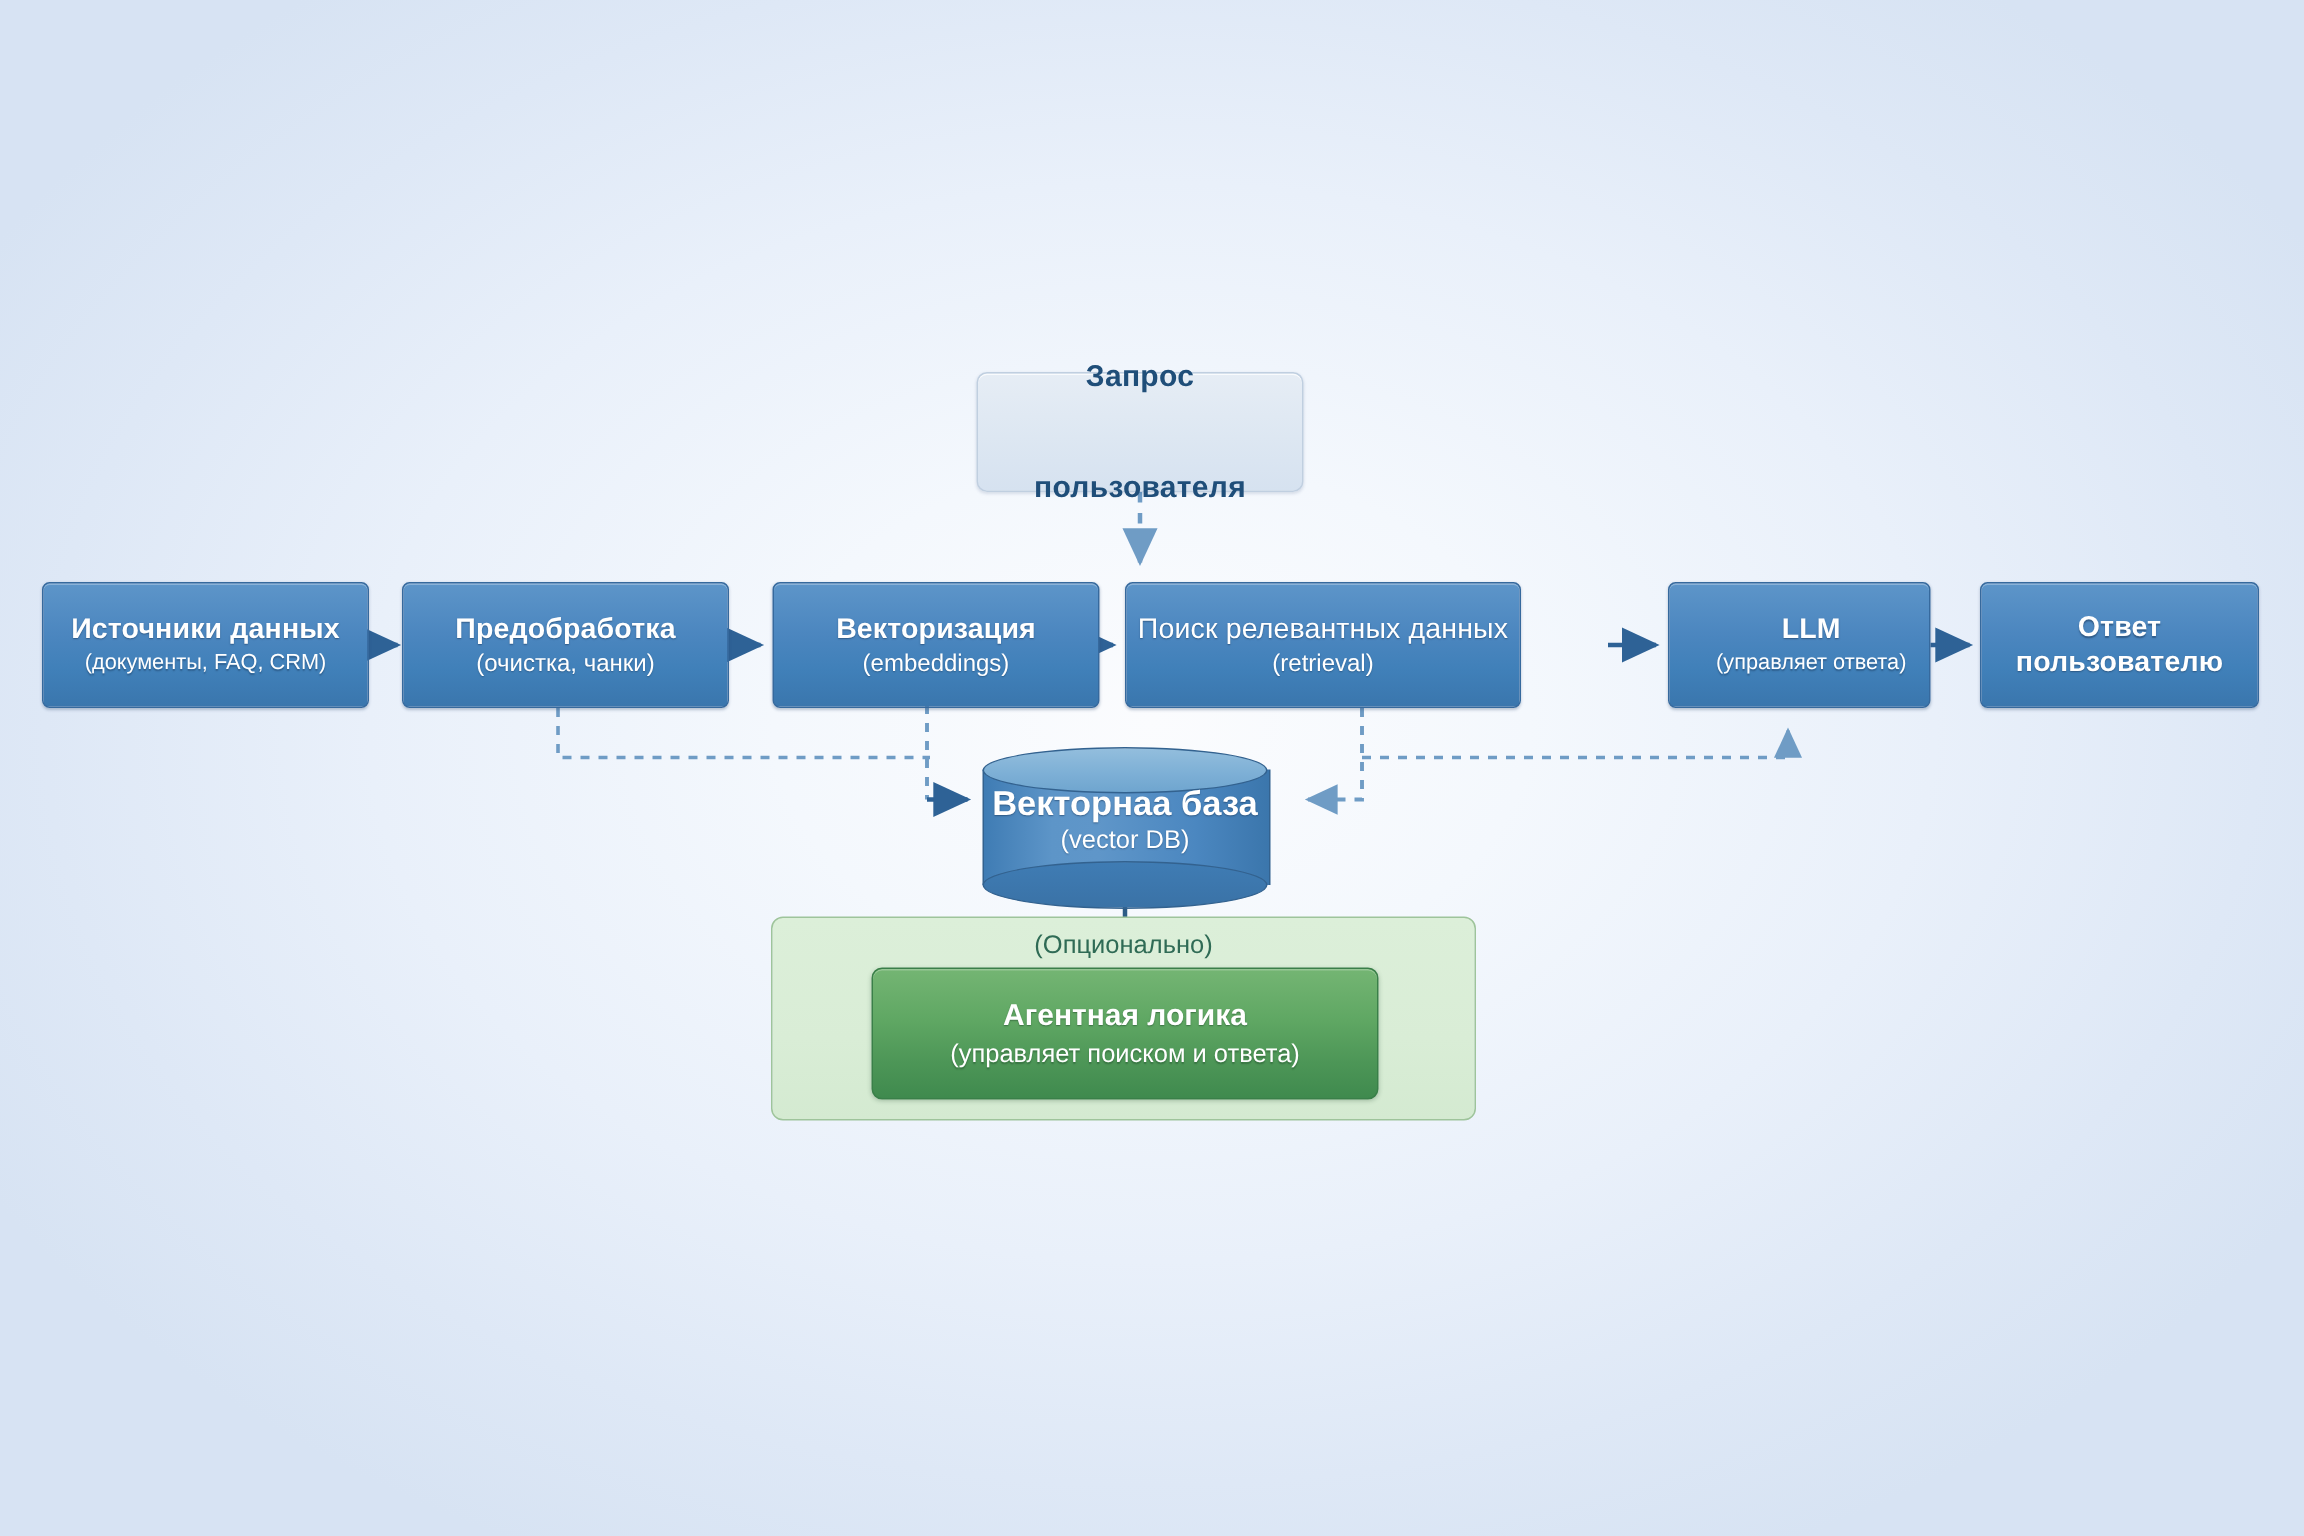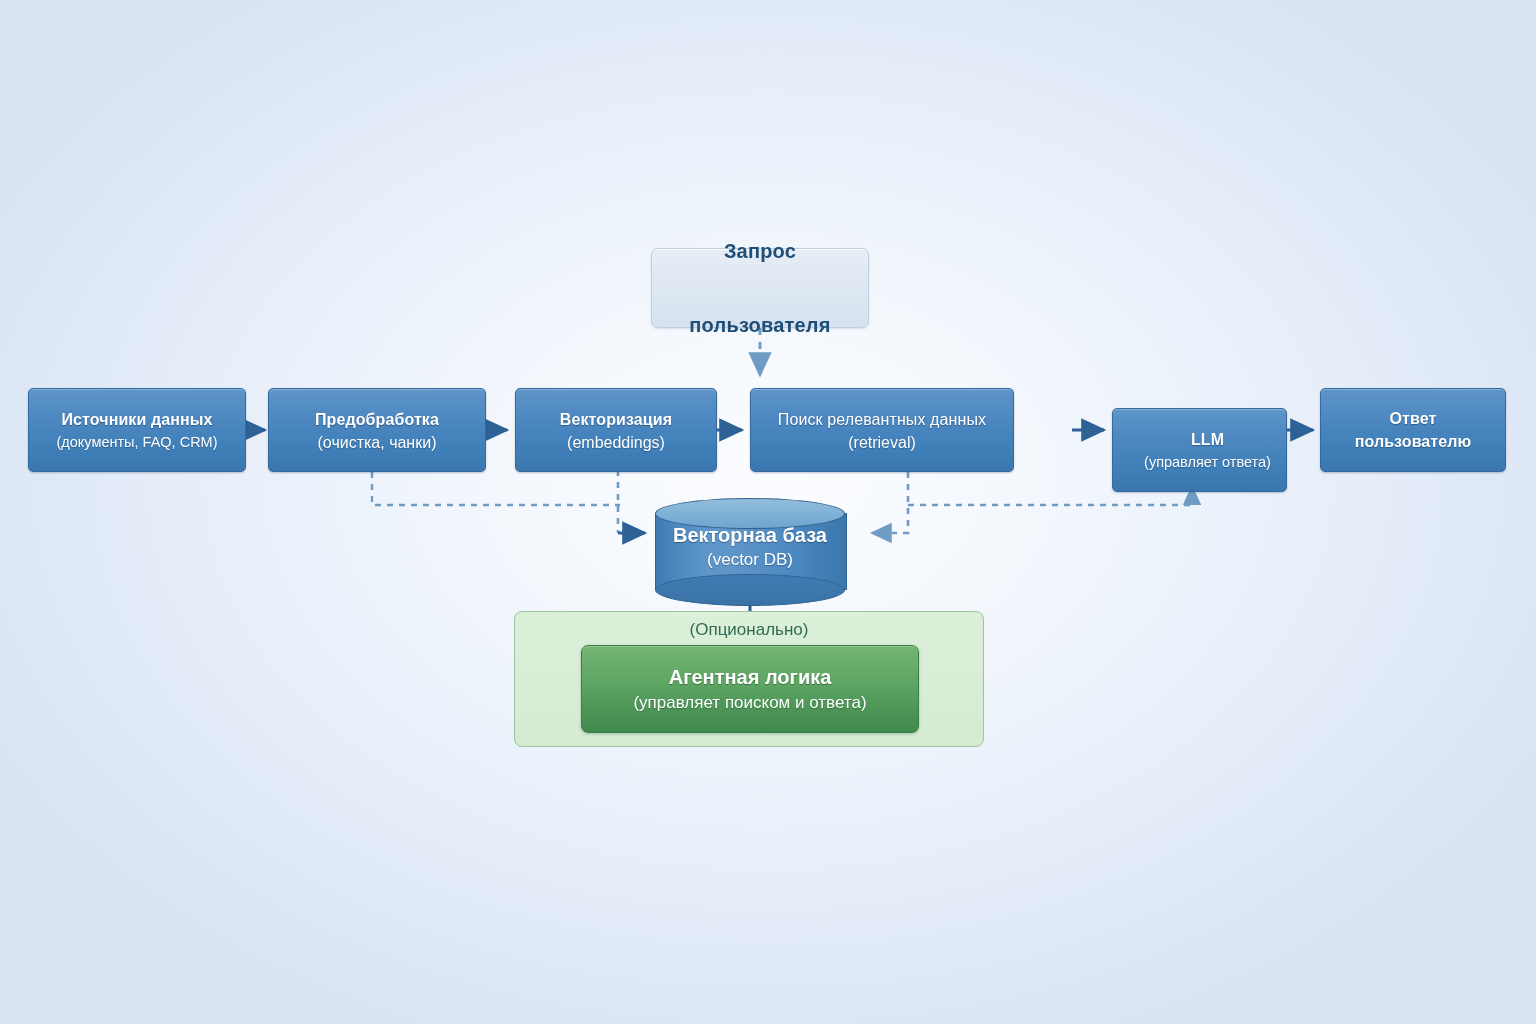--- a/index.html
+++ b/index.html
@@ -38,21 +38,21 @@
   }
 
   
   .blue-box {
     background: linear-gradient(to bottom, #5d95c9 0%, #4b86bf 42%, #4080b9 70%, #3a76ad 100%);
     border: 1px solid #36699d;
     box-shadow: 0 1px 2px rgba(40,70,110,0.30), inset 0 1px 0 rgba(255,255,255,0.28);
     color: #ffffff;
   }
   .blue-box .title {
-    font-size: 16px;
+    font-size: 19px;
     font-weight: bold;
     line-height: 23px;
     letter-spacing: 0.1px;
     text-shadow: 0 1px 1px rgba(25,55,90,0.55);
   }
   .blue-box .title.regular { font-weight: normal; }
   .blue-box .sub {
     font-size: 16px;
     font-weight: normal;
     line-height: 21px;
@@ -114,21 +114,21 @@
   }
   .cyl .label {
     position: absolute;
     left: 0; top: 24px;
     width: 100%;
     z-index: 4;
     text-align: center;
     color: #ffffff;
   }
   .cyl .label .title {
-    font-size: 20px;
+    font-size: 23px;
     font-weight: bold;
     line-height: 26px;
     text-shadow: 0 1px 1px rgba(25,55,90,0.55);
   }
   .cyl .label .sub {
     font-size: 17px;
     line-height: 24px;
     text-shadow: 0 1px 1px rgba(25,55,90,0.45);
   }
 
@@ -251,31 +251,31 @@
   <div class="node blue-box" style="left:28px; top:388px; width:218px; height:84px;">
     <div class="title">Источники данных</div>
     <div class="sub small">(документы, FAQ, CRM)</div>
   </div>
 
   <div class="node blue-box" style="left:268px; top:388px; width:218px; height:84px;">
     <div class="title">Предобработка</div>
     <div class="sub">(очистка, чанки)</div>
   </div>
 
-  <div class="node blue-box" style="left:515px; top:388px; width:202px; height:84px;">
+  <div class="node blue-box" style="left:515px; top:388px; width:218px; height:84px;">
     <div class="title">Векторизация</div>
     <div class="sub">(embeddings)</div>
   </div>
 
   <div class="node blue-box" style="left:750px; top:388px; width:264px; height:84px;">
     <div class="title regular">Поиск релевантных данных</div>
     <div class="sub">(retrieval)</div>
   </div>
 
-  <div class="node blue-box" style="left:1112px; top:408px; width:175px; height:84px;padding-left:16px;">
+  <div class="node blue-box" style="left:1112px; top:388px; width:175px; height:84px;padding-left:16px;">
     <div class="title">LLM</div>
     <div class="sub small">(управляет ответа)</div>
   </div>
 
   <div class="node blue-box" style="left:1320px; top:388px; width:186px; height:84px;">
     <div class="title">Ответ</div>
     <div class="title">пользователю</div>
   </div>
 
   <div class="cyl" style="left:655px; top:498px; width:190px; height:92px;">

